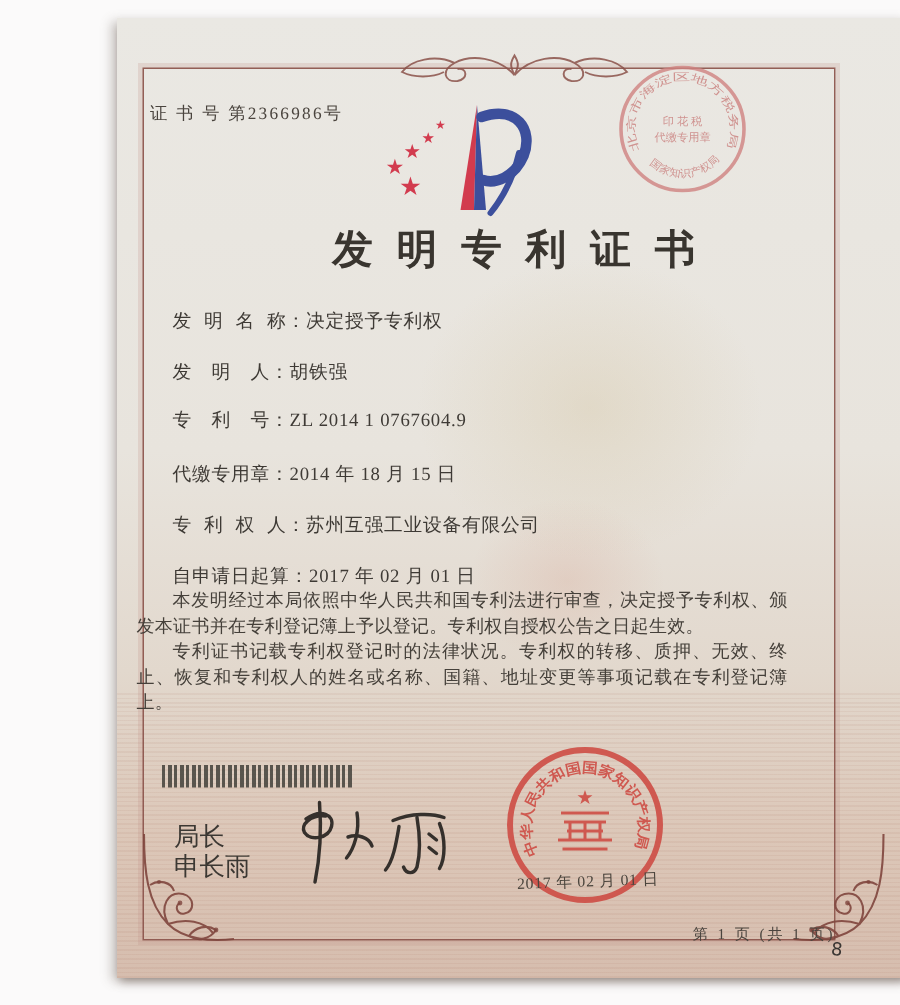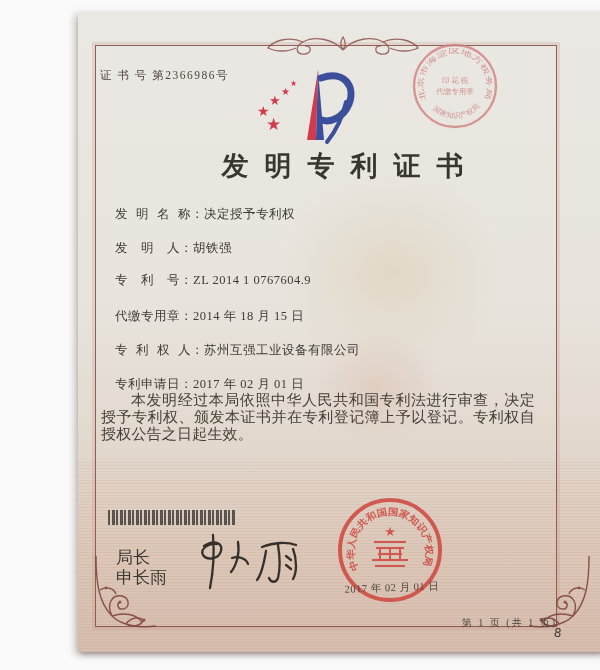--- a/index.html
+++ b/index.html
@@ -16,21 +16,21 @@
     background:radial-gradient(closest-side,rgba(205,125,100,.16),rgba(205,125,100,0));}
   .frame{position:absolute;left:17px;top:33px;width:460px;height:580px;
     border:1.6px solid rgba(139,82,74,.92);box-shadow:0 0 0 3px rgba(190,140,130,.22);}
   .cert-no{position:absolute;left:22px;top:56px;font-size:11.5px;letter-spacing:1.5px;color:#4a443e;}
   .logo{position:absolute;left:168px;top:50px;}
   .title{position:absolute;left:0;top:136px;width:100%;text-align:center;
     font-size:27px;font-weight:bold;color:#39352f;letter-spacing:16px;padding-left:16px;box-sizing:border-box;}
   .rows{position:absolute;left:37px;top:0;width:430px;}
   .row{position:absolute;left:0;font-size:12.5px;color:#3e3a35;letter-spacing:.5px;white-space:nowrap;}
   .row .lab{font-weight:normal;font-family:Liberation Mono, monospace;}
-  .paras{position:absolute;left:23px;top:380px;width:434px;font-size:15px;
+  .paras{position:absolute;left:13px;top:380px;width:434px;font-size:12px;
     line-height:17px;color:#45403a;letter-spacing:.2px;text-align:justify;}
   .paras p{margin:0;text-indent:2em;}
   .barcode{position:absolute;left:30px;top:498px;width:128px;height:15px;opacity:.85;
     background:repeating-linear-gradient(90deg,#42403a 0 2px,rgba(0,0,0,0) 2px 4px,#42403a 4px 7px,rgba(0,0,0,0) 7px 8px);}
   .officer{position:absolute;left:38px;top:536px;font-size:17px;color:#3c3833;line-height:20px;}
   .signature{position:absolute;left:108px;top:518px;}
   .seal{position:absolute;left:250px;top:476px;}
   .seal-date{position:absolute;left:252px;top:569px;width:124px;text-align:center;
     font-size:10.5px;letter-spacing:.5px;color:#4b453d;transform:rotate(-2deg);}
   .tax-stamp{position:absolute;left:333px;top:30px;}
@@ -138,26 +138,27 @@
       <div class="row" style="top:260px">
         <span class="lab">专　利　号：</span><span>ZL 2014 1 0767604.9</span>
       </div>
       <div class="row" style="top:296px">
         <span class="lab">代缴专用章：</span><span>2014 年 18 月 15 日</span>
       </div>
       <div class="row" style="top:330px">
         <span class="lab">专 利 权 人：</span><span>苏州互强工业设备有限公司</span>
       </div>
       <div class="row" style="top:364px">
-        <span class="lab">专利申请日：</span><span>2017 年 02 月 01 日</span>
+        <span class="lab">自申请日起算：</span><span>2017 年 02 月 01 日</span>
       </div>
     </div>
 
     <div class="paras">
       <p>本发明经过本局依照中华人民共和国专利法进行审查，决定授予专利权、颁发本证书并在专利登记簿上予以登记。专利权自授权公告之日起生效。</p>
+      <p>专利证书记载专利权登记时的法律状况。专利权的转移、质押、无效、终止、恢复和专利权人的姓名或名称、国籍、地址变更等事项记载在专利登记簿上。</p>
     </div>
 
     <div class="barcode"></div>
 
     <div class="officer">
       <div>局长</div>
       <div>申长雨</div>
     </div>
 
     <svg class="signature" width="130" height="64" viewBox="0 0 130 64">

